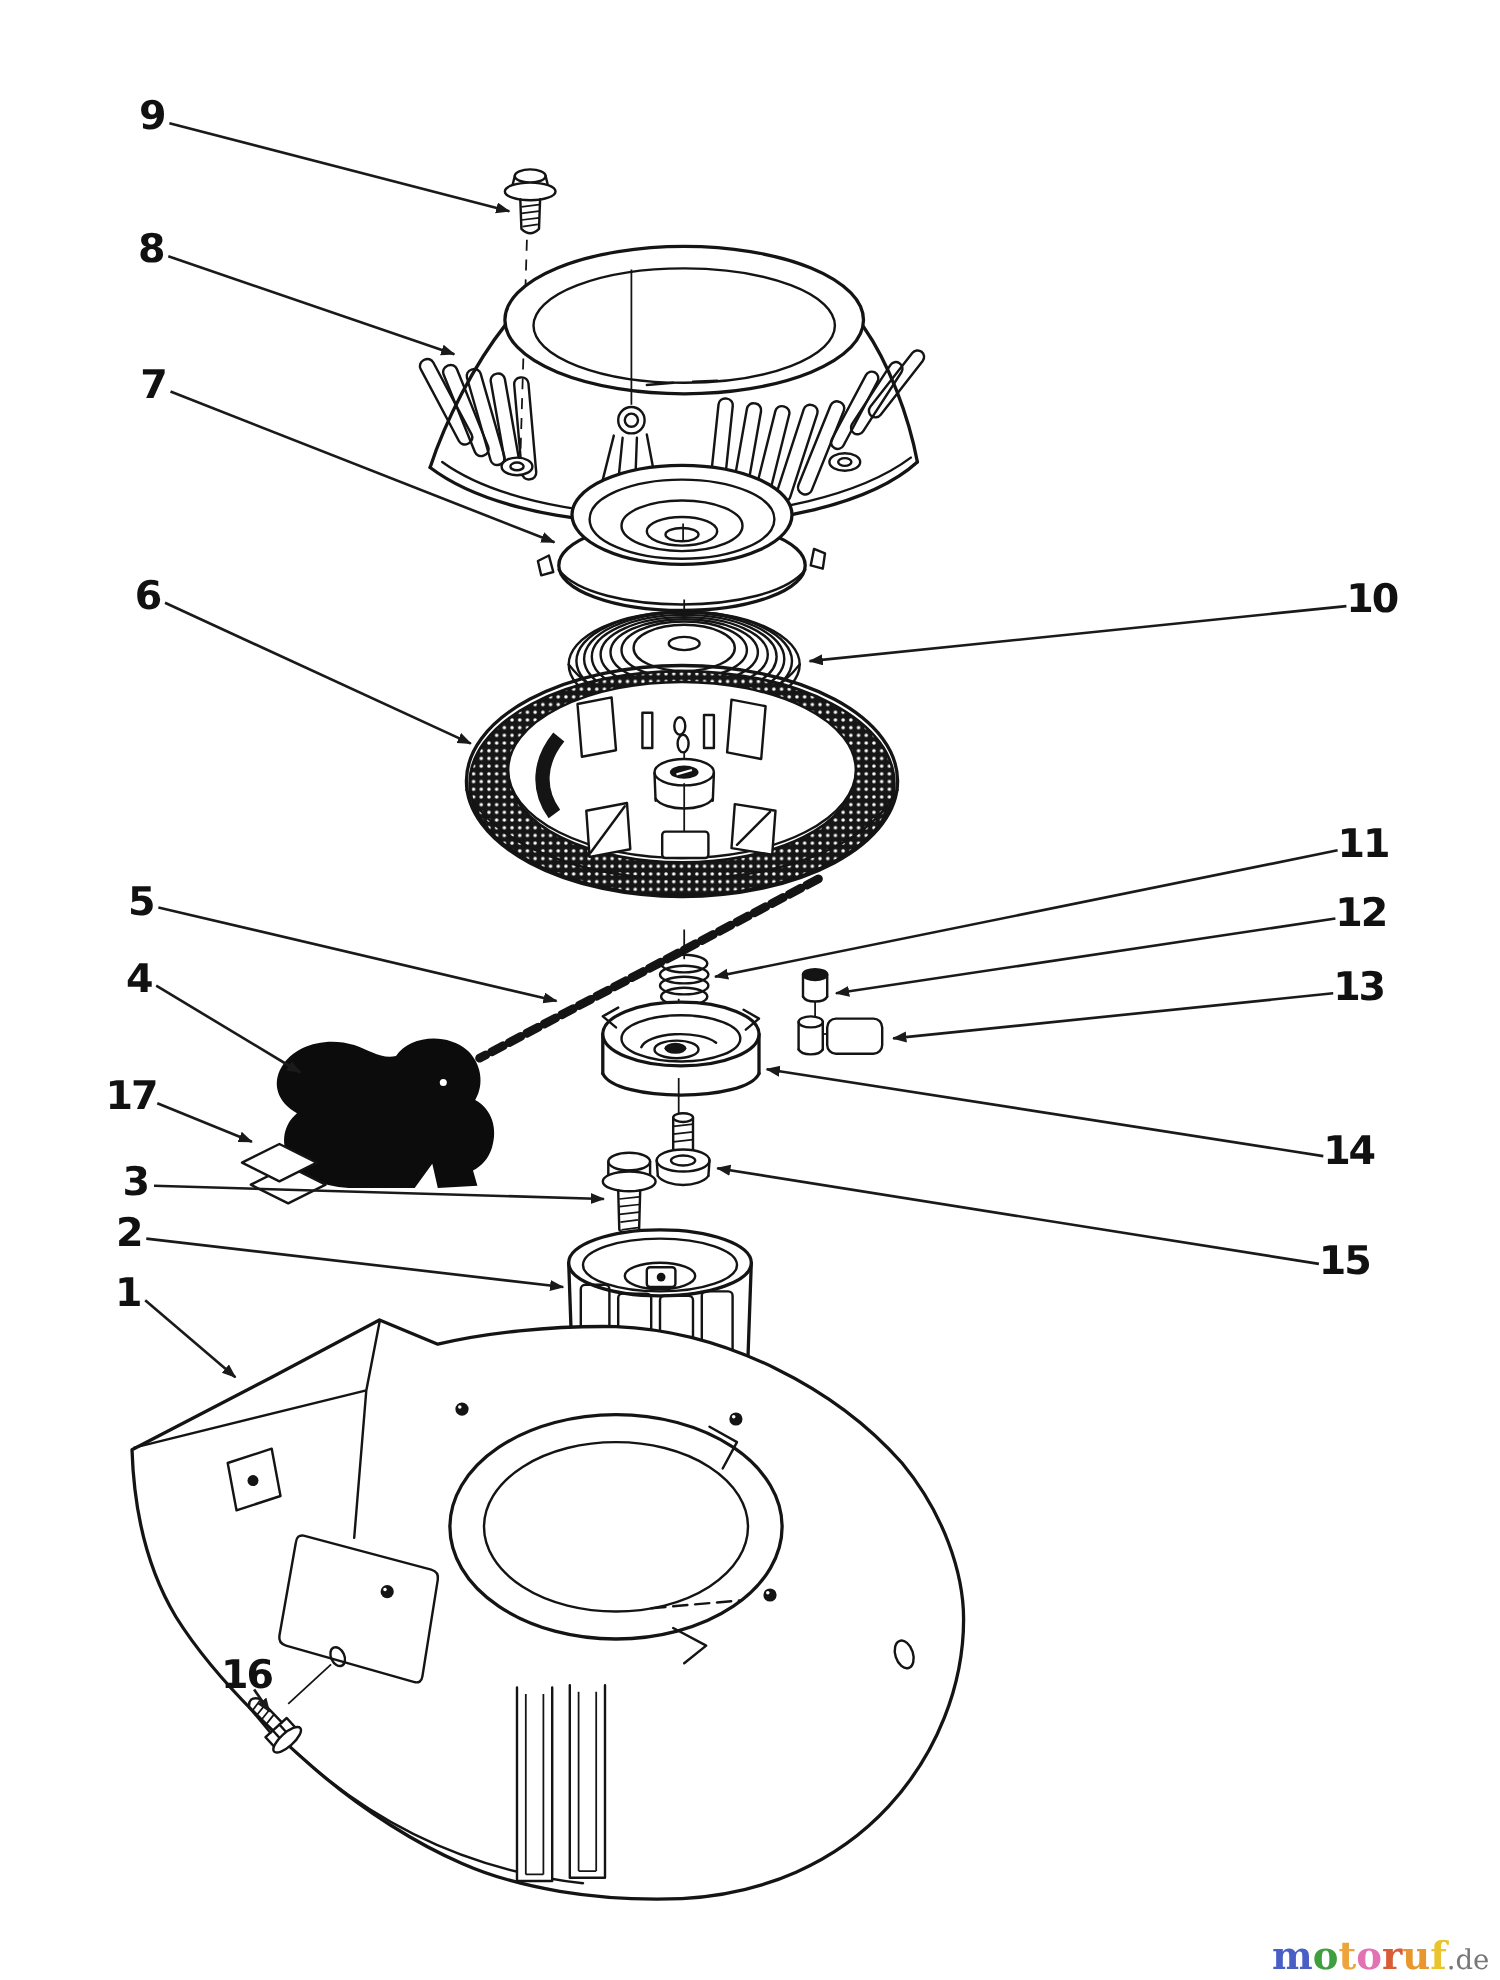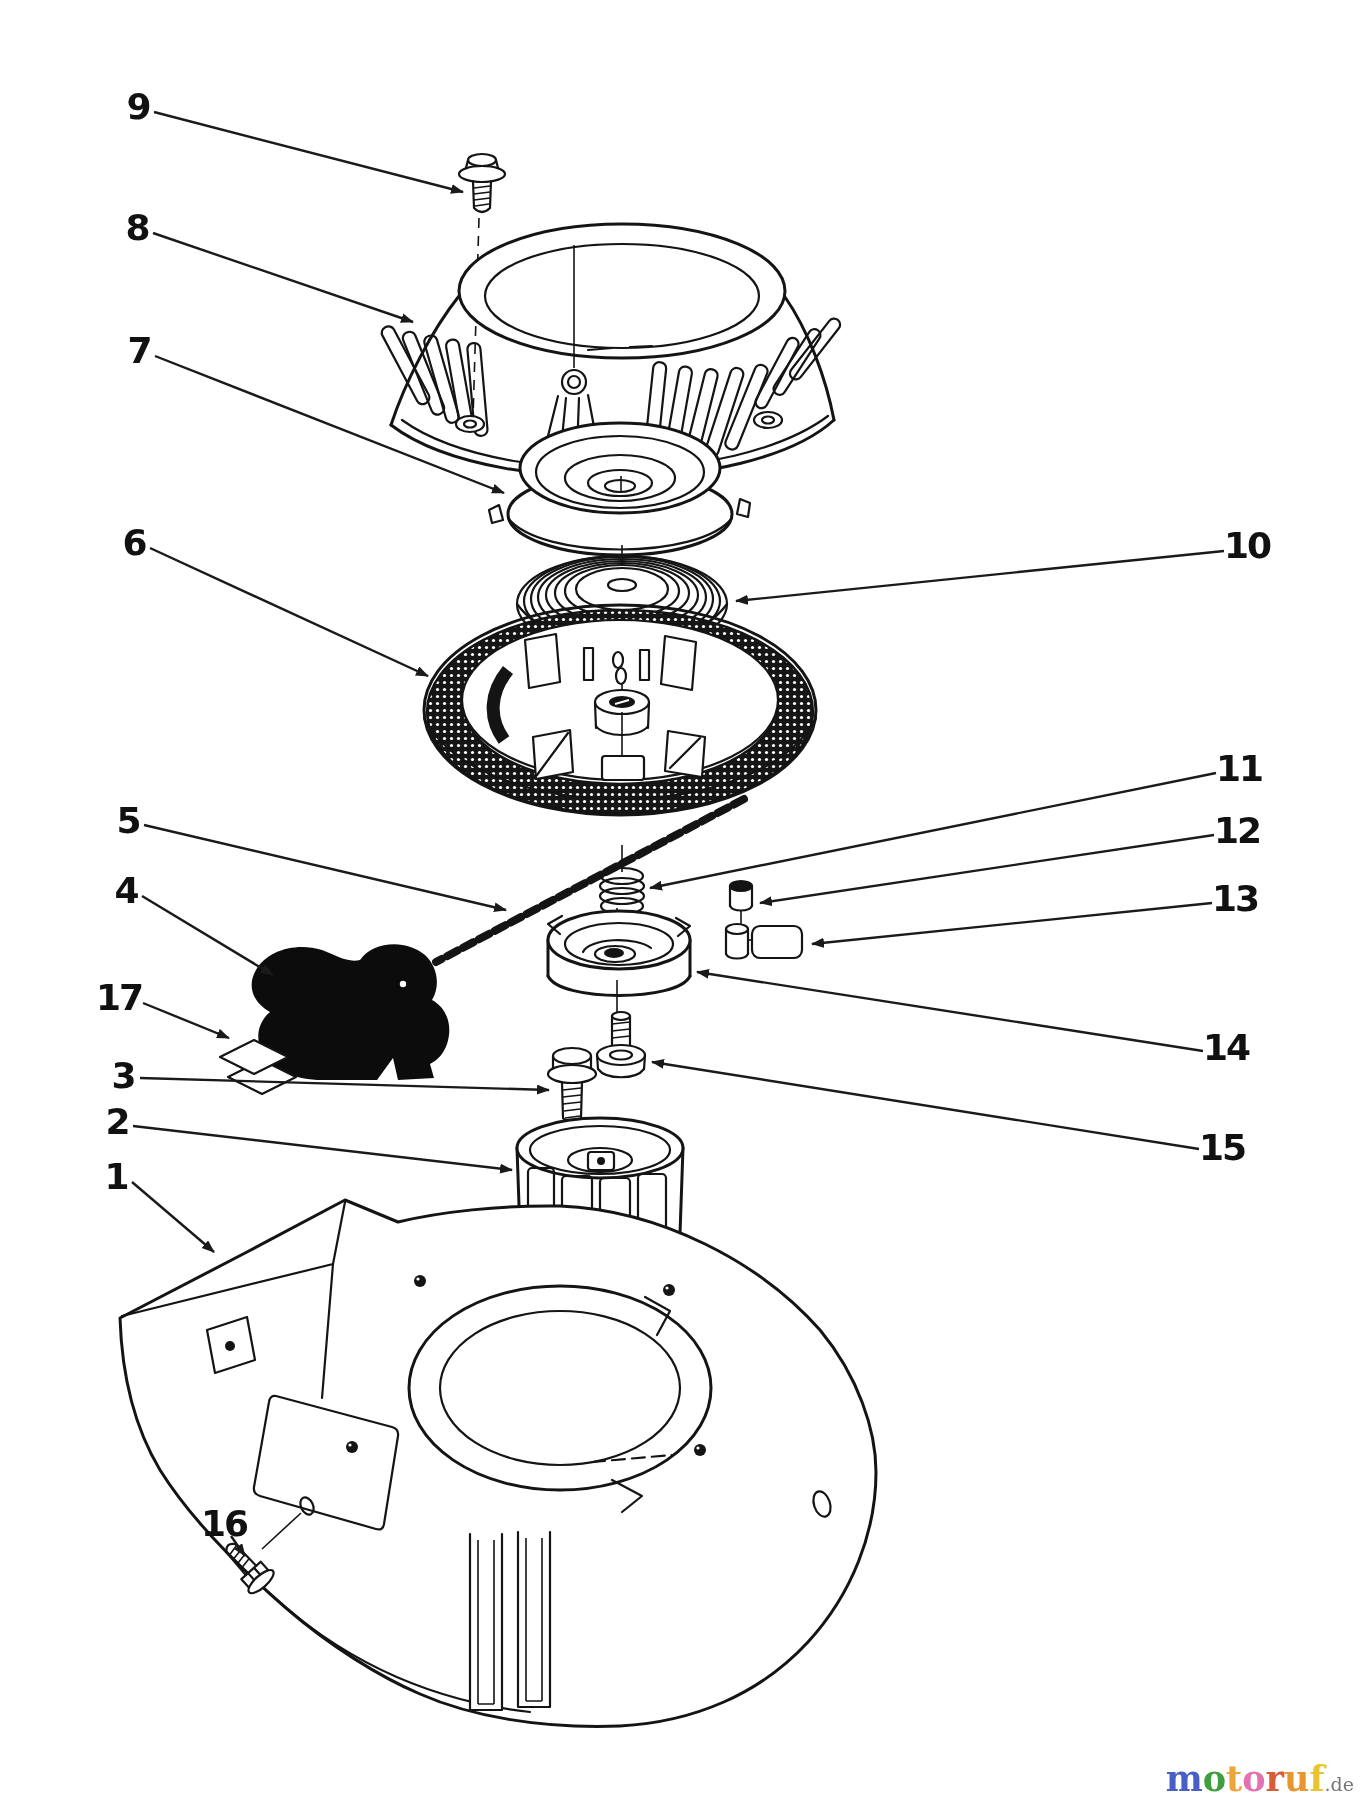--- a/index.html
+++ b/index.html
@@ -10,21 +10,21 @@
   .ln2{stroke:#141414;fill:none;stroke-width:2.2;stroke-linecap:round;stroke-linejoin:round;}
   .thin{stroke:#141414;fill:none;stroke-width:1.6;}
   .wfill{fill:#ffffff;}
   .dark{fill:#141414;stroke:none;}
   .leader{stroke:#1a1a1a;stroke-width:2.4;fill:none;}
   .callout{font-family:"DejaVu Sans",sans-serif;font-weight:700;font-size:36px;
            fill:#111;text-anchor:middle;dominant-baseline:central;letter-spacing:-2px;}
   #watermark{position:absolute;right:10px;bottom:4px;
              font-family:"DejaVu Serif",serif;font-weight:700;font-size:35px;
              letter-spacing:0px;line-height:1;user-select:none;}
-  #watermark .suffix{font-size:19px;font-weight:400;}
+  #watermark .suffix{font-size:25px;font-weight:400;}
 </style>
 </head>
 <body>
 
 <div class="page">
 <svg id="diagram-svg" width="1364" height="1800" viewBox="0 0 1364 1800">
   <defs>
     <pattern id="mesh" width="7" height="7" patternUnits="userSpaceOnUse">
       <rect width="7" height="7" fill="#161616"></rect>
       <circle cx="3.5" cy="3.5" r="1.6" fill="#ffffff"></circle>

